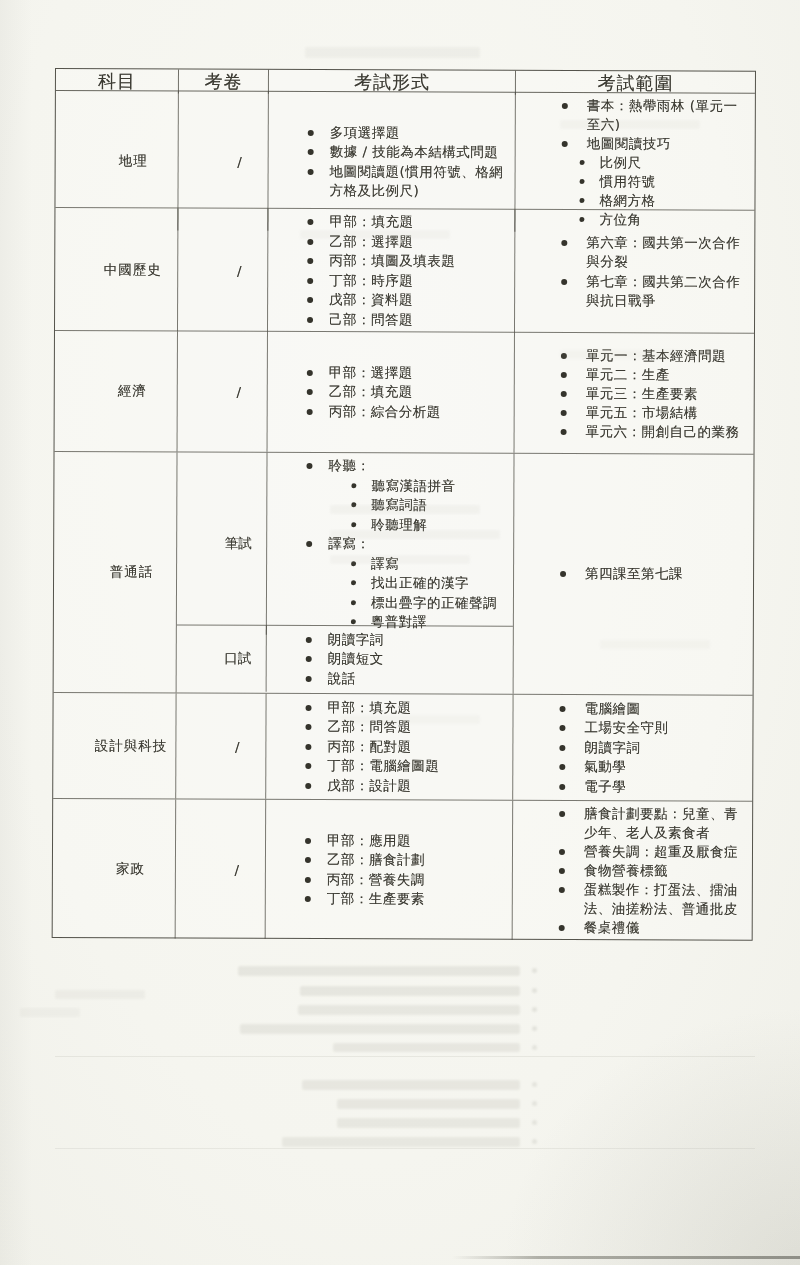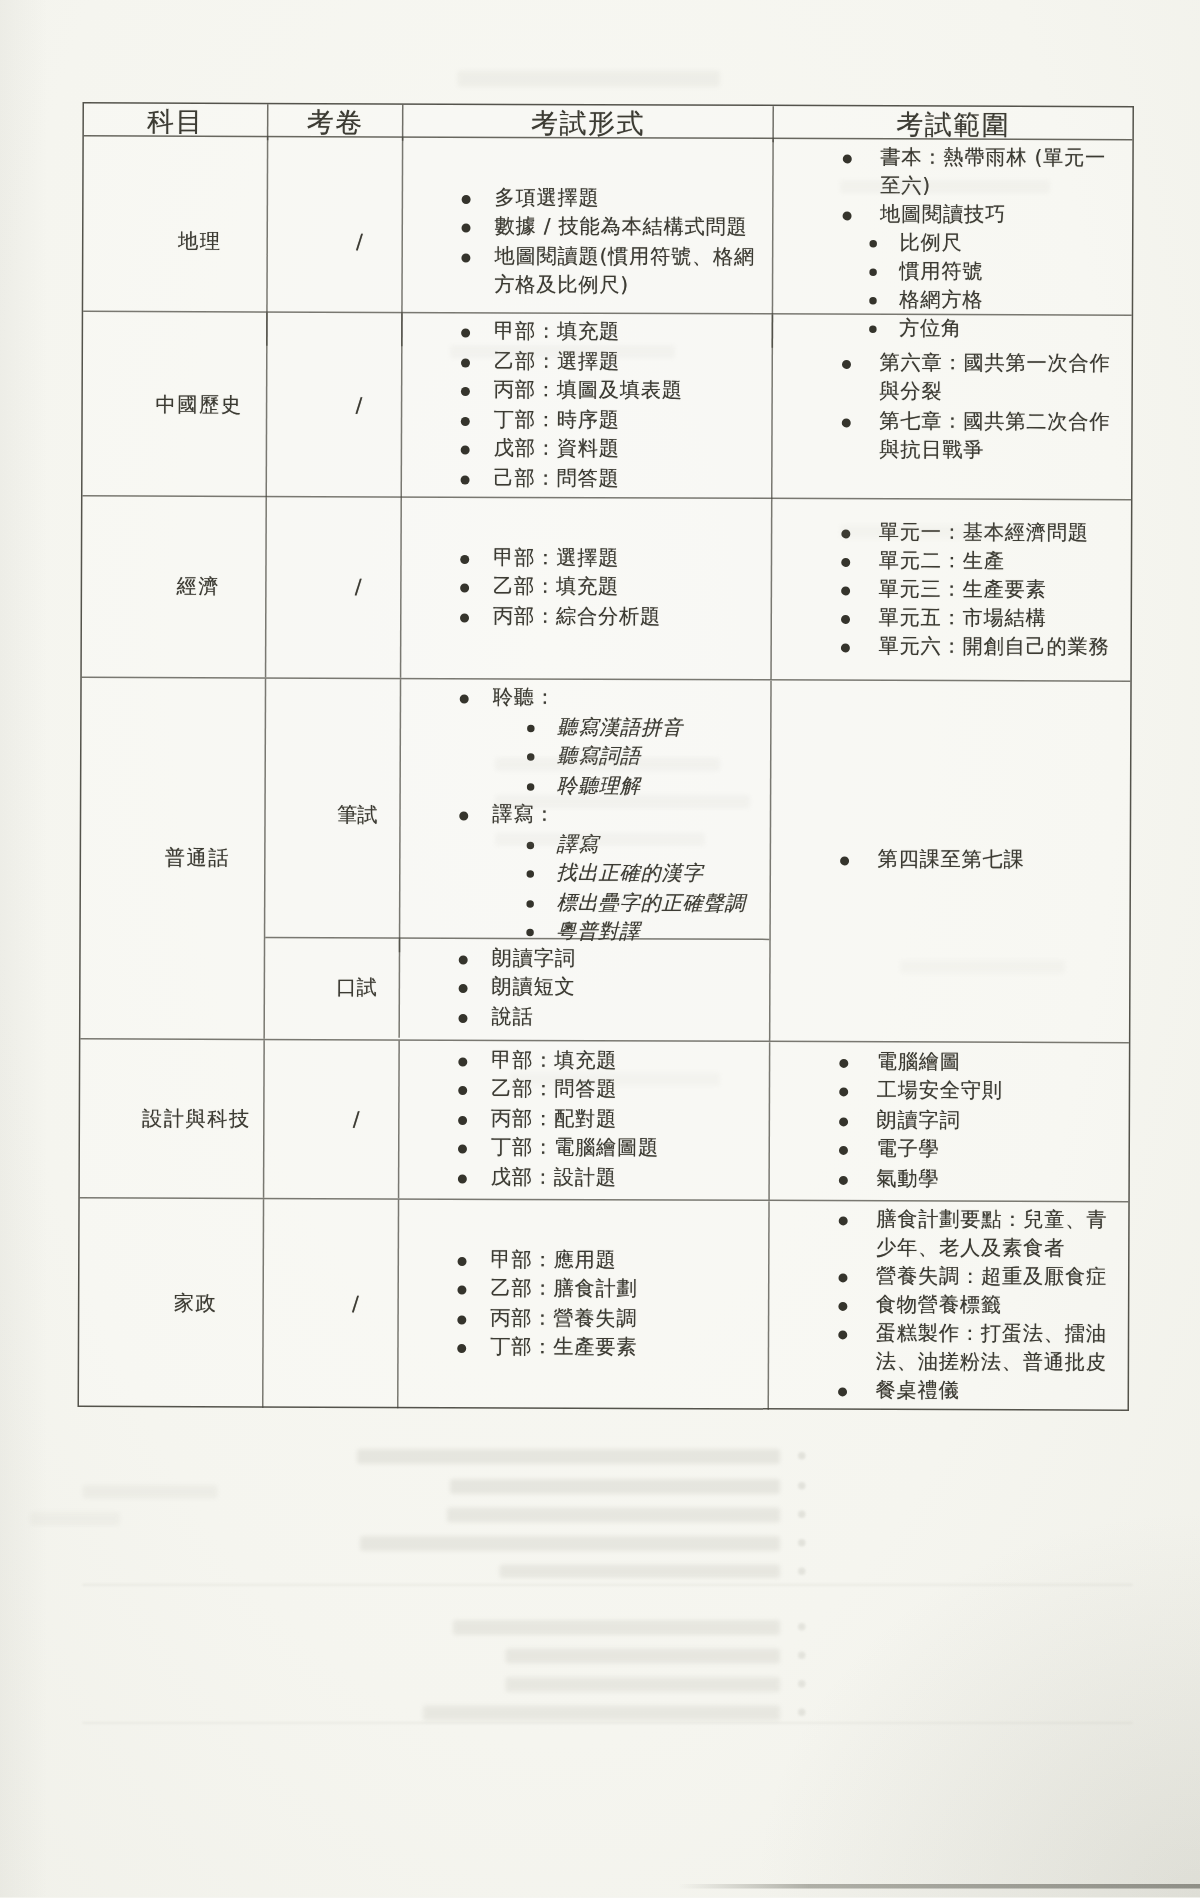--- a/index.html
+++ b/index.html
@@ -56,21 +56,21 @@
     font-size:13.5px;
   }
   .mid{display:flex;flex-direction:column;}
   .subrow{display:grid;grid-template-columns:90px 247px;box-sizing:border-box;}
   .sr0{height:173px;border-bottom:1px solid rgba(67,66,57,0.7);}
   .sr1{height:66px;}
   .fmt,.scope{display:flex;flex-direction:column;justify-content:center;padding:3px 4px 3px 0;}
   .list{display:flex;flex-direction:column;}
   .li{display:flex;align-items:flex-start;line-height:19.5px;font-size:13.5px;}
   .fmt .li{padding-left:6px;}
-  .fmt .li.sub{padding-left:51px;font-style:italic;}
+  .fmt .li.sub{padding-left:51px;}
   .scope .li{padding-left:13px;}
   .scope .li.sub{padding-left:31px;justify-content:flex-end;}
   .dot{
     flex:0 0 6px;width:6px;height:6px;border-radius:50%;
     background:#35342c;margin-top:7px;margin-right:16px;
   }
   .scope .dot{margin-right:19px;}
   .li.sub .dot{width:5px;height:5px;flex-basis:5px;margin-right:15px;}
   .tx{flex:1;letter-spacing:0.5px;}
   
@@ -352,25 +352,25 @@
                 <div class="li">
                   <span class="dot"></span>
                   <span class="tx">工場安全守則</span>
                 </div>
                 <div class="li">
                   <span class="dot"></span>
                   <span class="tx">朗讀字詞</span>
                 </div>
                 <div class="li">
                   <span class="dot"></span>
+                  <span class="tx">氣動學</span>
+                </div>
+                <div class="li">
+                  <span class="dot"></span>
                   <span class="tx">電子學</span>
-                </div>
-                <div class="li">
-                  <span class="dot"></span>
-                  <span class="tx">氣動學</span>
                 </div>
               </div>
             </div>
           </div>
           <div class="trow r5">
             <div class="cell subject">家政</div>
             <div class="cell paper">/</div>
             <div class="cell fmt">
               <div class="list">
                 <div class="li">

